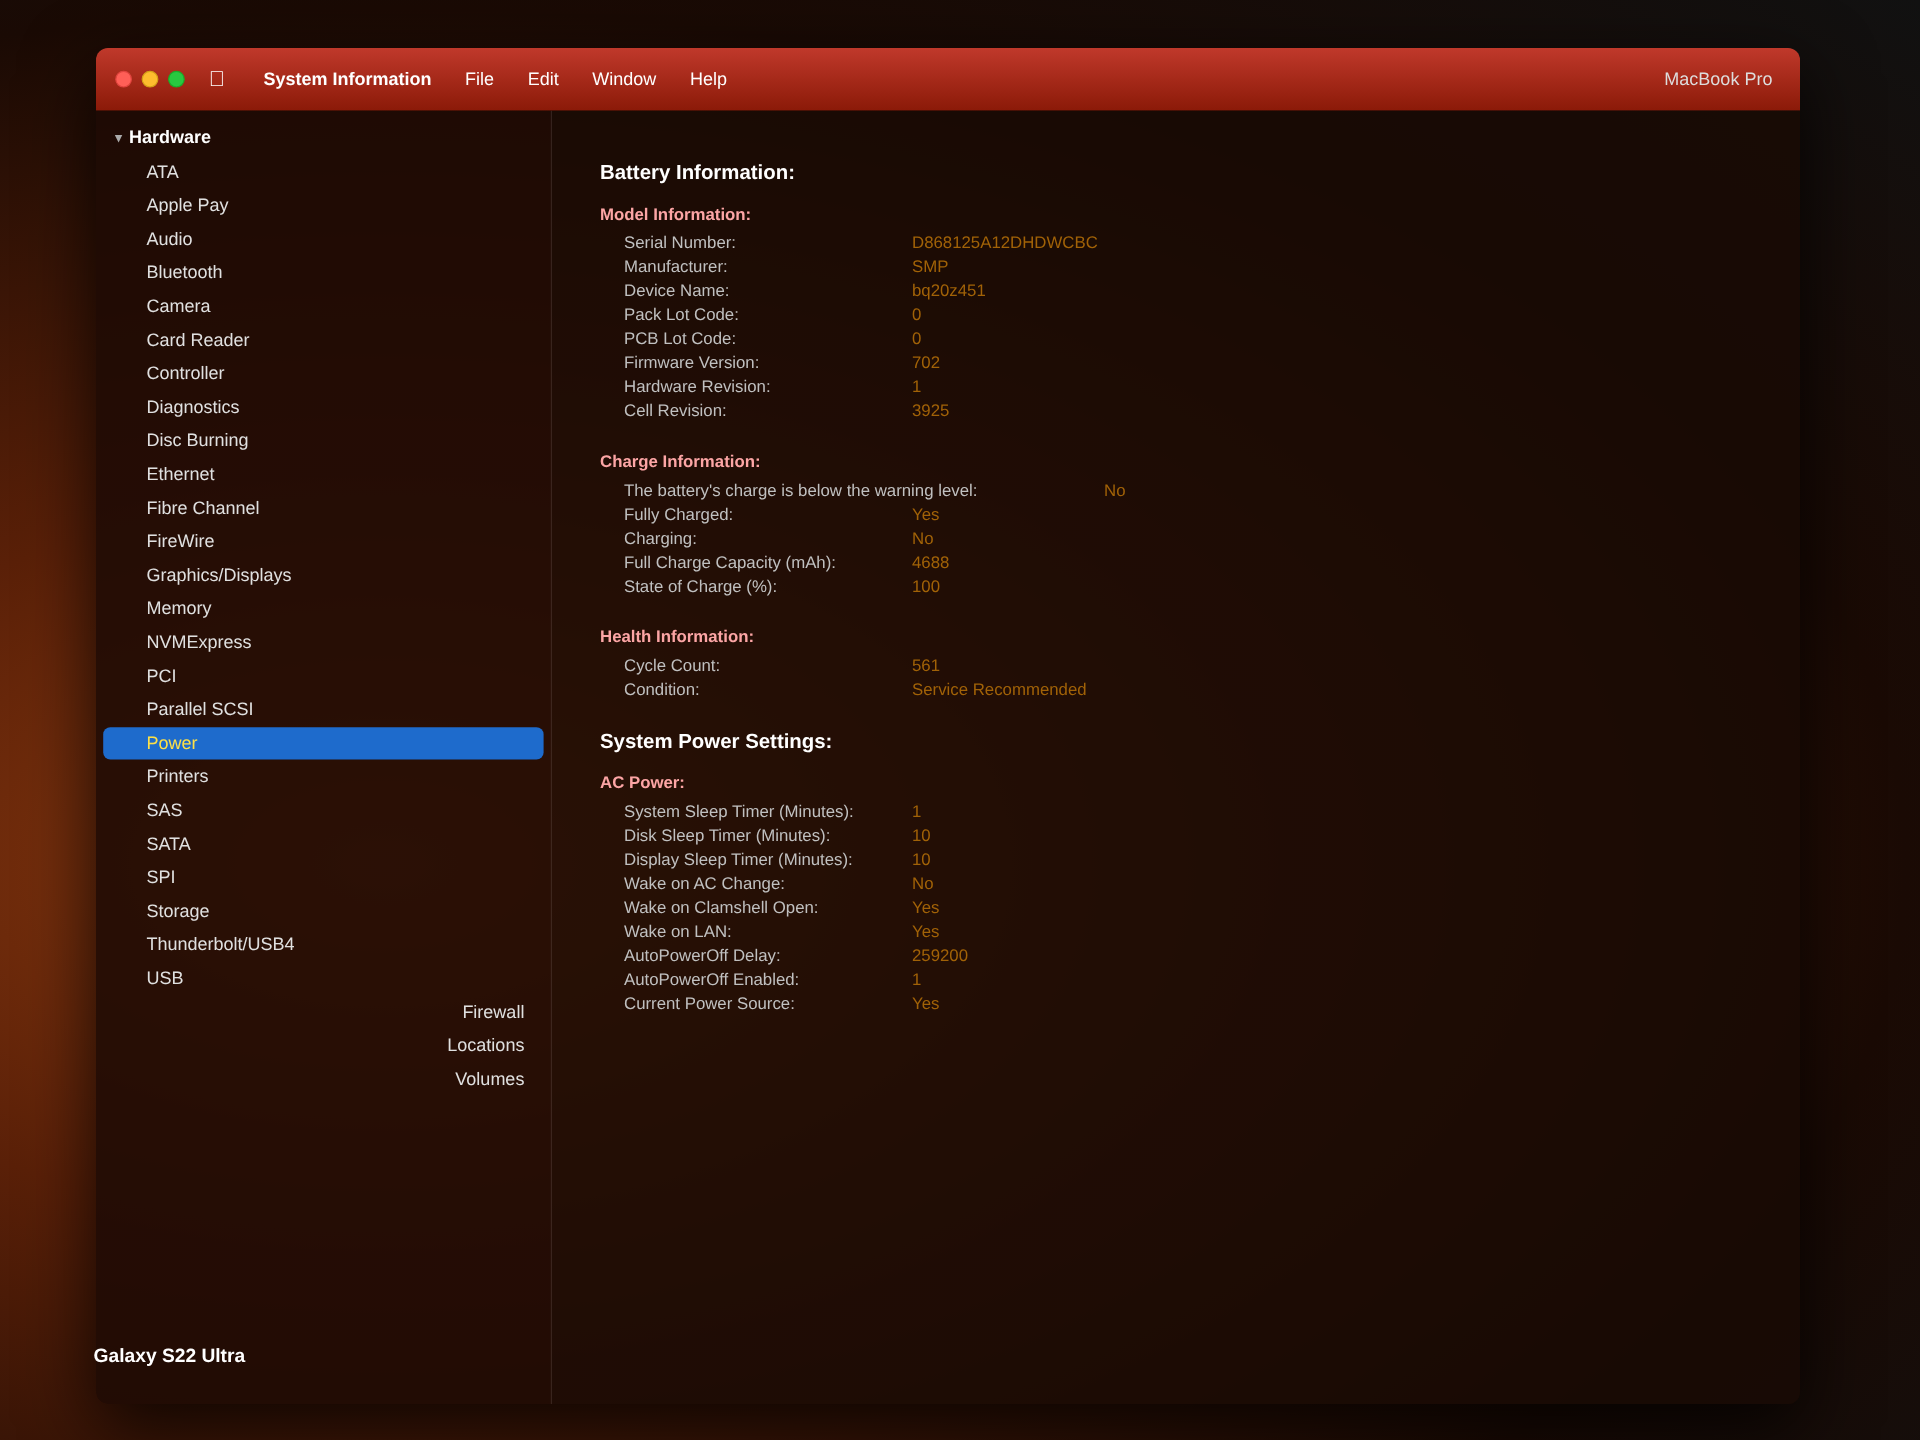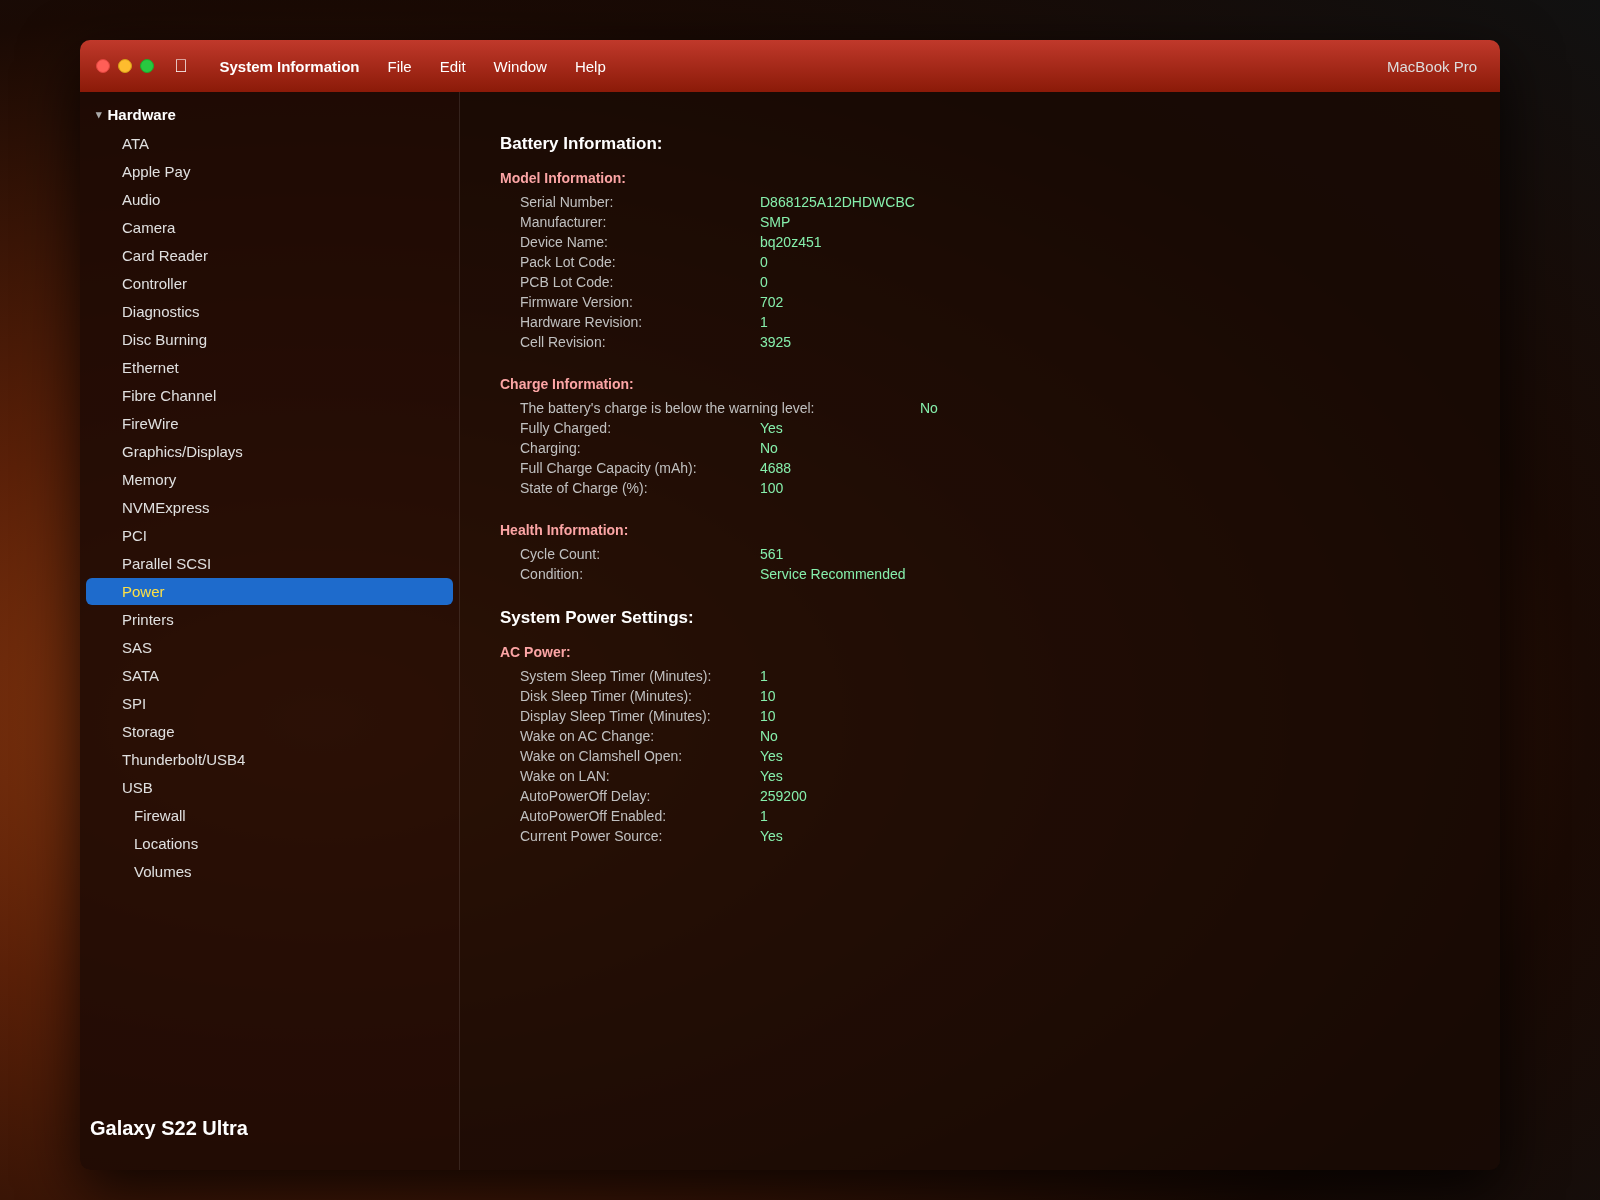--- a/index.html
+++ b/index.html
@@ -137,20 +137,21 @@
       margin: 1px 6px;
     }
 
     .sidebar-item.selected {
       background: #1e6bcc;
       color: #fde047;
     }
 
     .sidebar-item.sub-item {
       padding-left: 48px;
+      text-align: right;
     }
 
     
     .detail-panel {
       flex: 1;
       background: rgba(25, 10, 5, 0.85);
       overflow-y: auto;
       padding: 42px 40px;
       color: #e8e8e8;
     }
@@ -183,30 +184,30 @@
       font-size: 14px;
     }
 
     .info-label {
       color: #c0c0c0;
       min-width: 260px;
       padding-left: 20px;
     }
 
     .info-value {
-      color: #86efac;
+      color: #a16207;
       font-weight: 400;
     }
 
     .phone-label {
       position: absolute;
       bottom: 60px;
-      left: 90px;
+      left: 78px;
       color: white;
-      font-size: 20px;
+      font-size: 16px;
       font-weight: 600;
       z-index: 5;
     }
   </style>
 </head>
 <body>
 
 <div class="bg-overlay"></div>
 
 <div class="app-window">
@@ -232,20 +233,21 @@
 
     <div class="sidebar">
       <div class="sidebar-section-header">
         <span class="chevron">▾</span>
         <span>Hardware</span>
       </div>
 
       <div class="sidebar-item">ATA</div>
       <div class="sidebar-item">Apple Pay</div>
       <div class="sidebar-item">Audio</div>
+      <div class="sidebar-item">Bluetooth</div>
       <div class="sidebar-item">Camera</div>
       <div class="sidebar-item">Card Reader</div>
       <div class="sidebar-item">Controller</div>
       <div class="sidebar-item">Diagnostics</div>
       <div class="sidebar-item">Disc Burning</div>
       <div class="sidebar-item">Ethernet</div>
       <div class="sidebar-item">Fibre Channel</div>
       <div class="sidebar-item">FireWire</div>
       <div class="sidebar-item">Graphics/Displays</div>
       <div class="sidebar-item">Memory</div>

